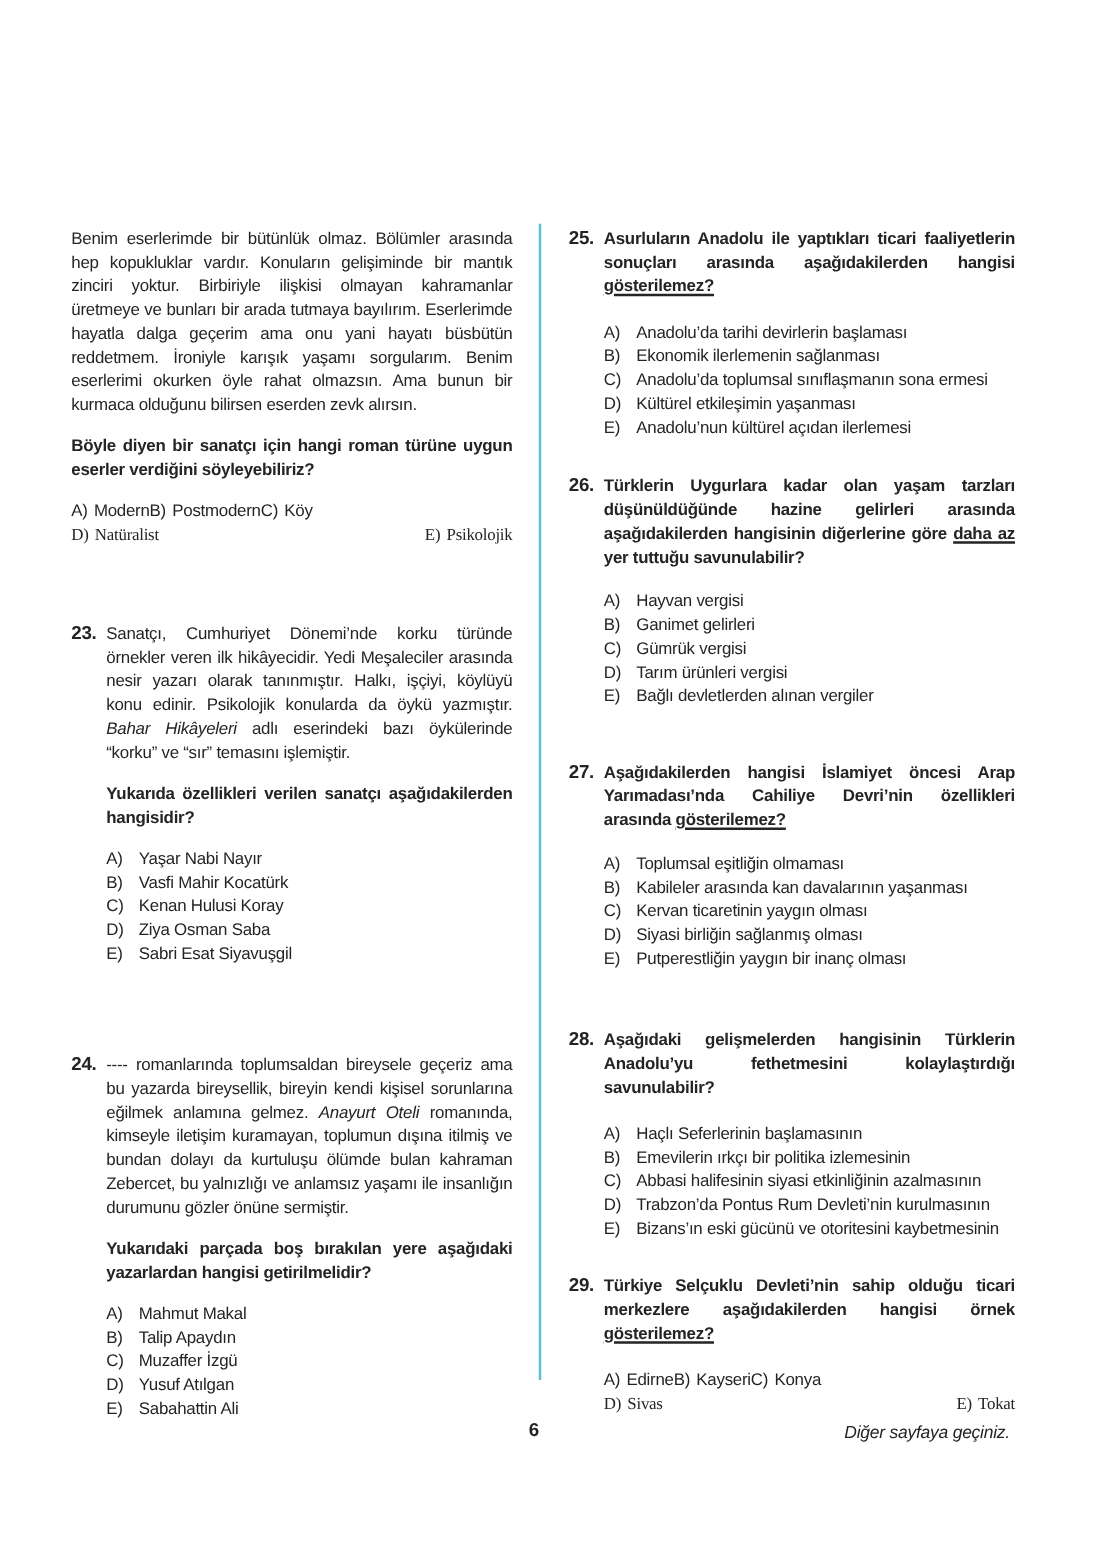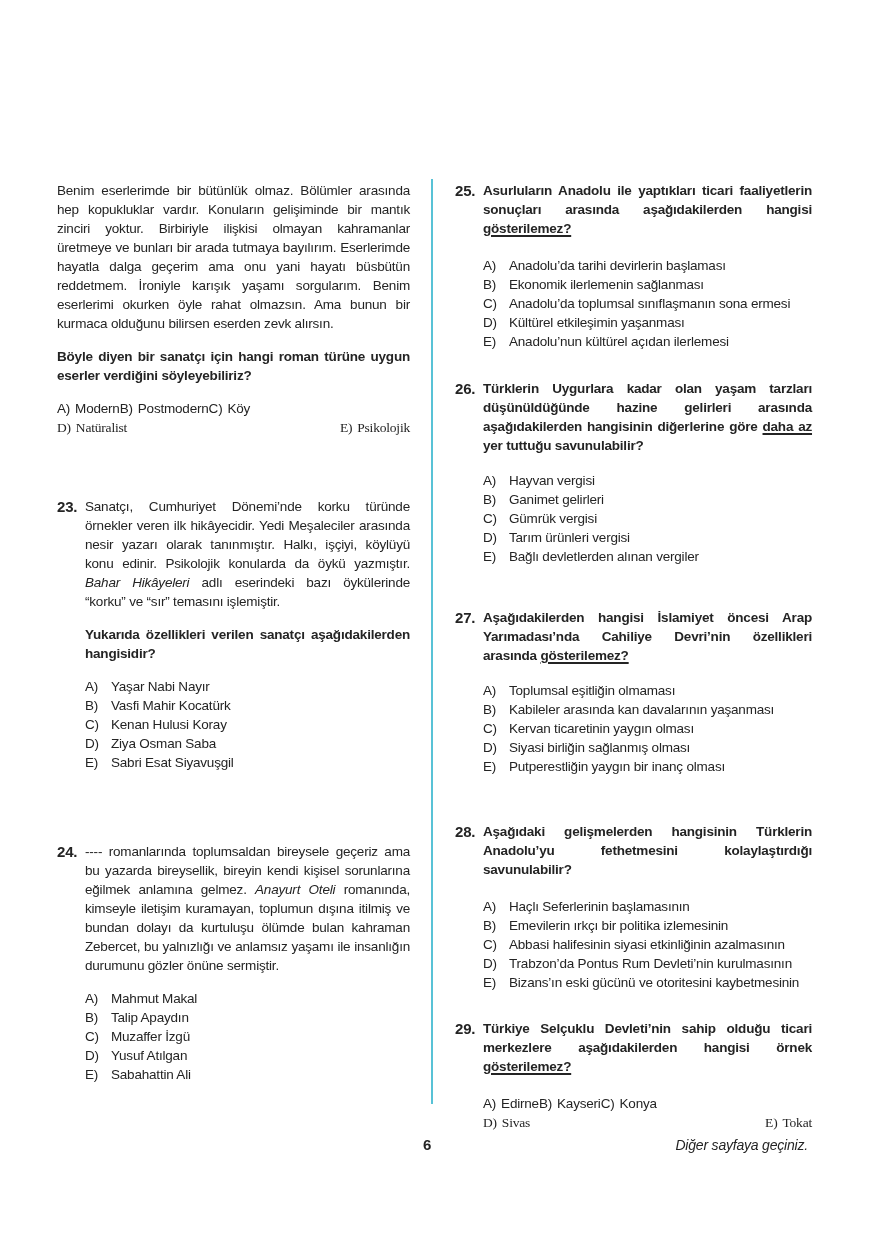--- a/index.html
+++ b/index.html
@@ -91,20 +91,21 @@
               <span class="opt-text">Sabri Esat Siyavuşgil</span>
             </div>
           </div>
       </div>
     </section>
 
     <section class="q" style="top:842px">
       <div class="qnum">24.</div>
       <div class="qc">
         <p class="body"><span>---- romanlarında toplumsaldan bireysele geçeriz ama bu yazarda bireysellik, bireyin kendi kişisel sorunlarına eğilmek anlamına gelmez. </span><span class="it">Anayurt Oteli</span><span> romanında, kimseyle iletişim kuramayan, toplumun dışına itilmiş ve bundan dolayı da kurtuluşu ölümde bulan kahraman Zebercet, bu yalnızlığı ve anlamsız yaşamı ile insanlığın durumunu gözler önüne sermiştir.</span></p>
+        <p class="stem"><span>Yukarıdaki parçada boş bırakılan yere aşağıdaki yazarlardan hangisi getirilmelidir?</span><span class="u"></span><span></span></p>
         <div class="options">
 
         <div class="opt">
               <span class="opt-label">A)</span>
               <span class="opt-text">Mahmut Makal</span>
             </div>
             <div class="opt">
               <span class="opt-label">B)</span>
               <span class="opt-text">Talip Apaydın</span>
             </div>

